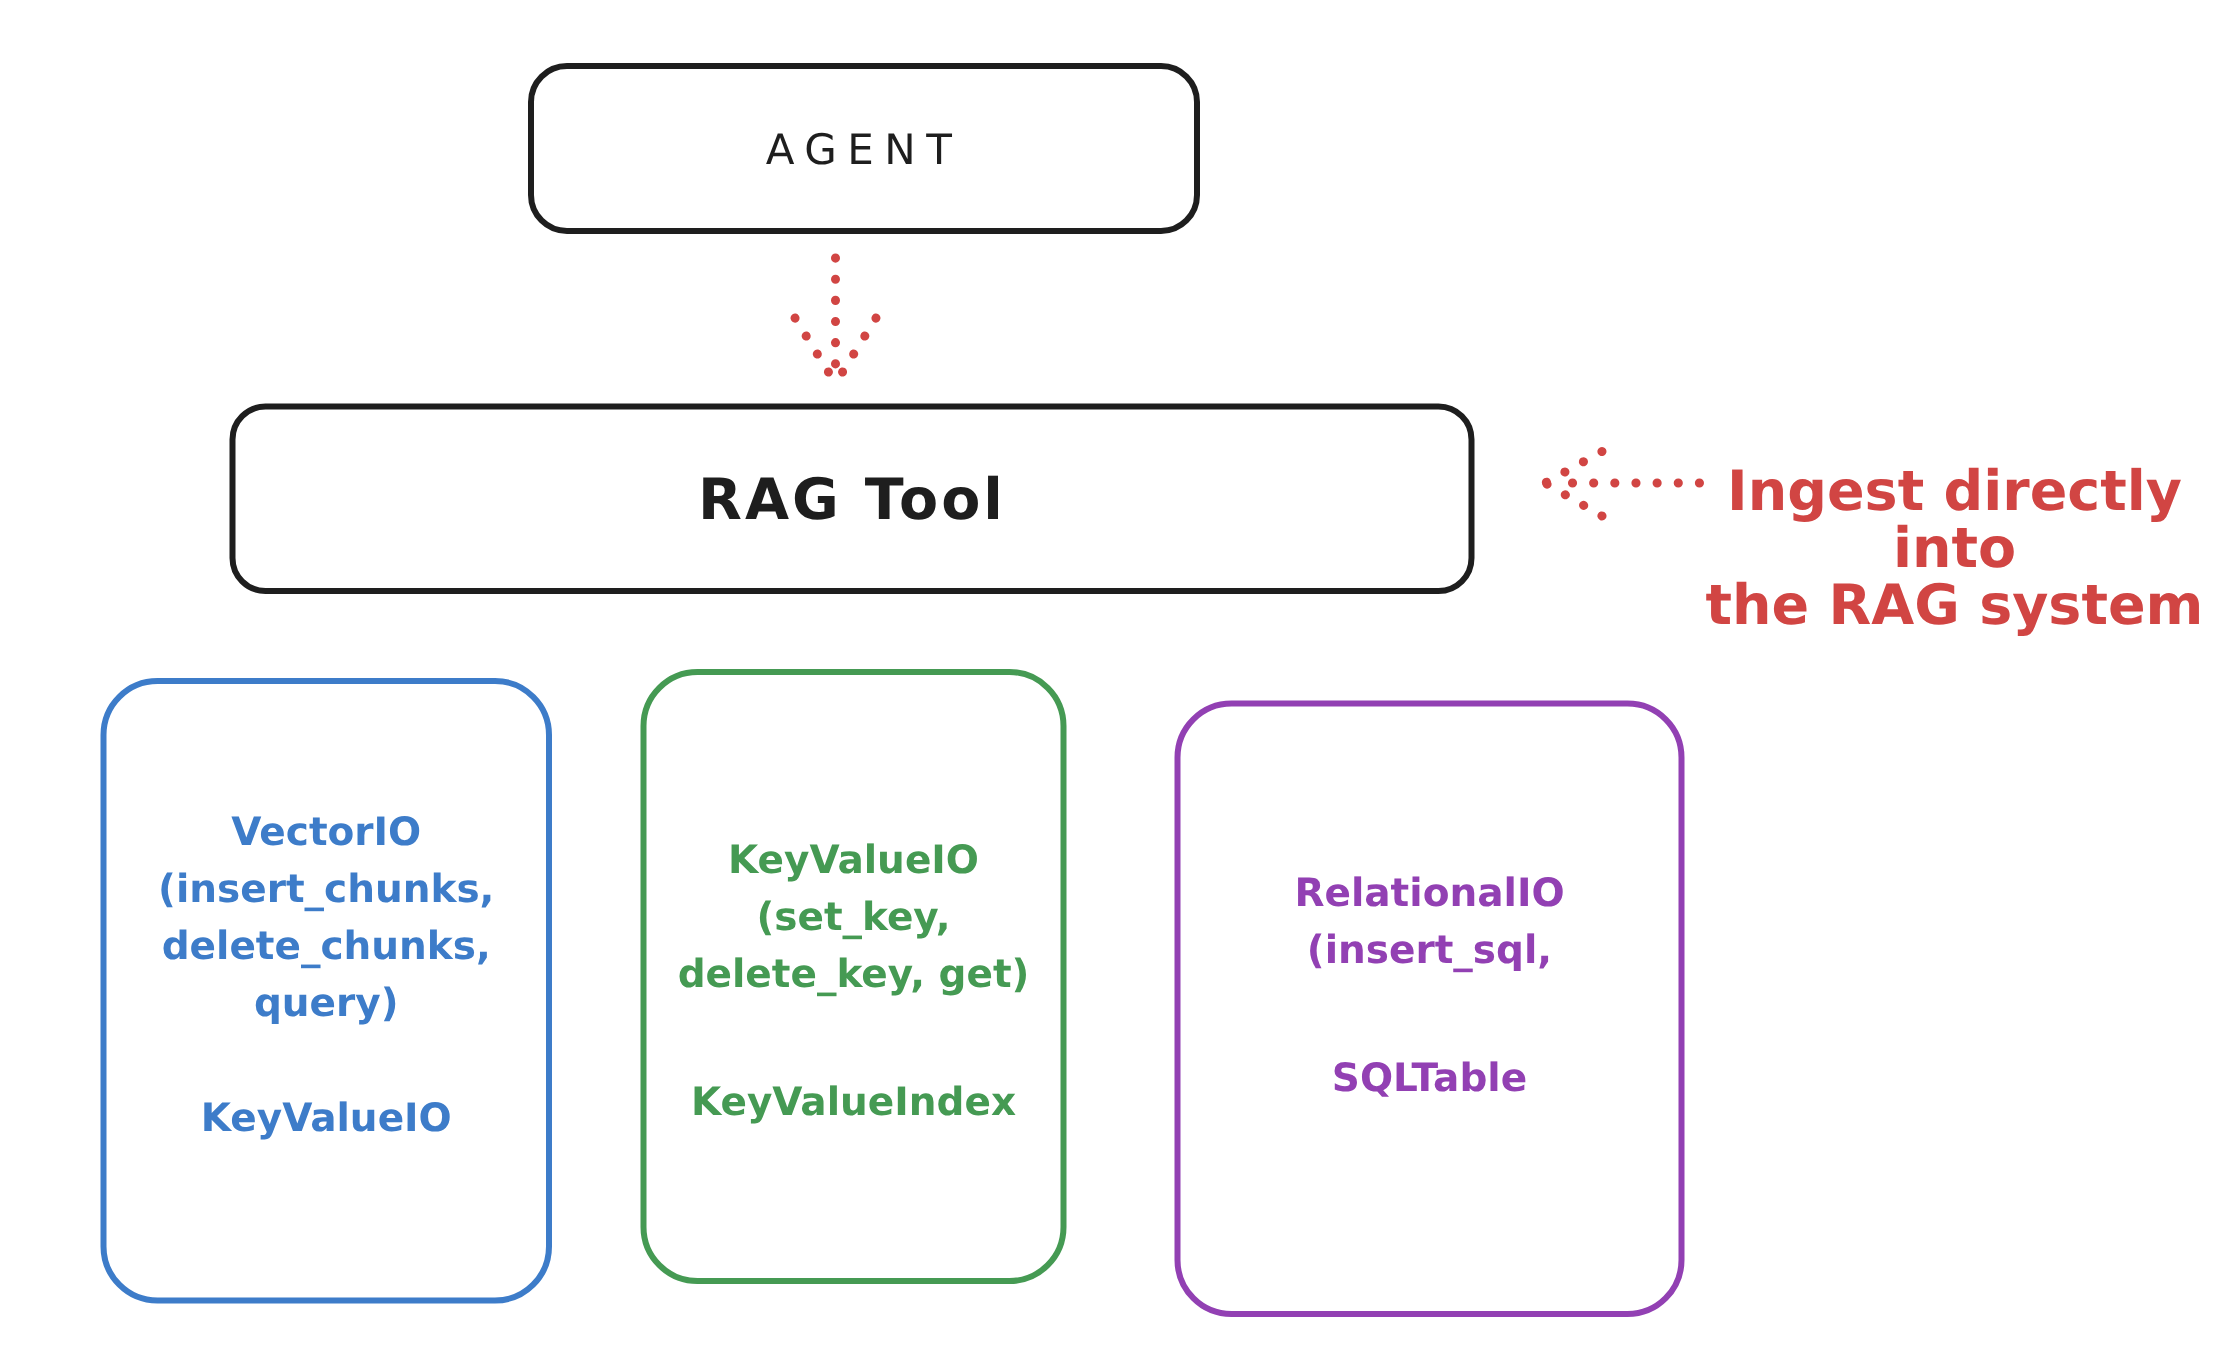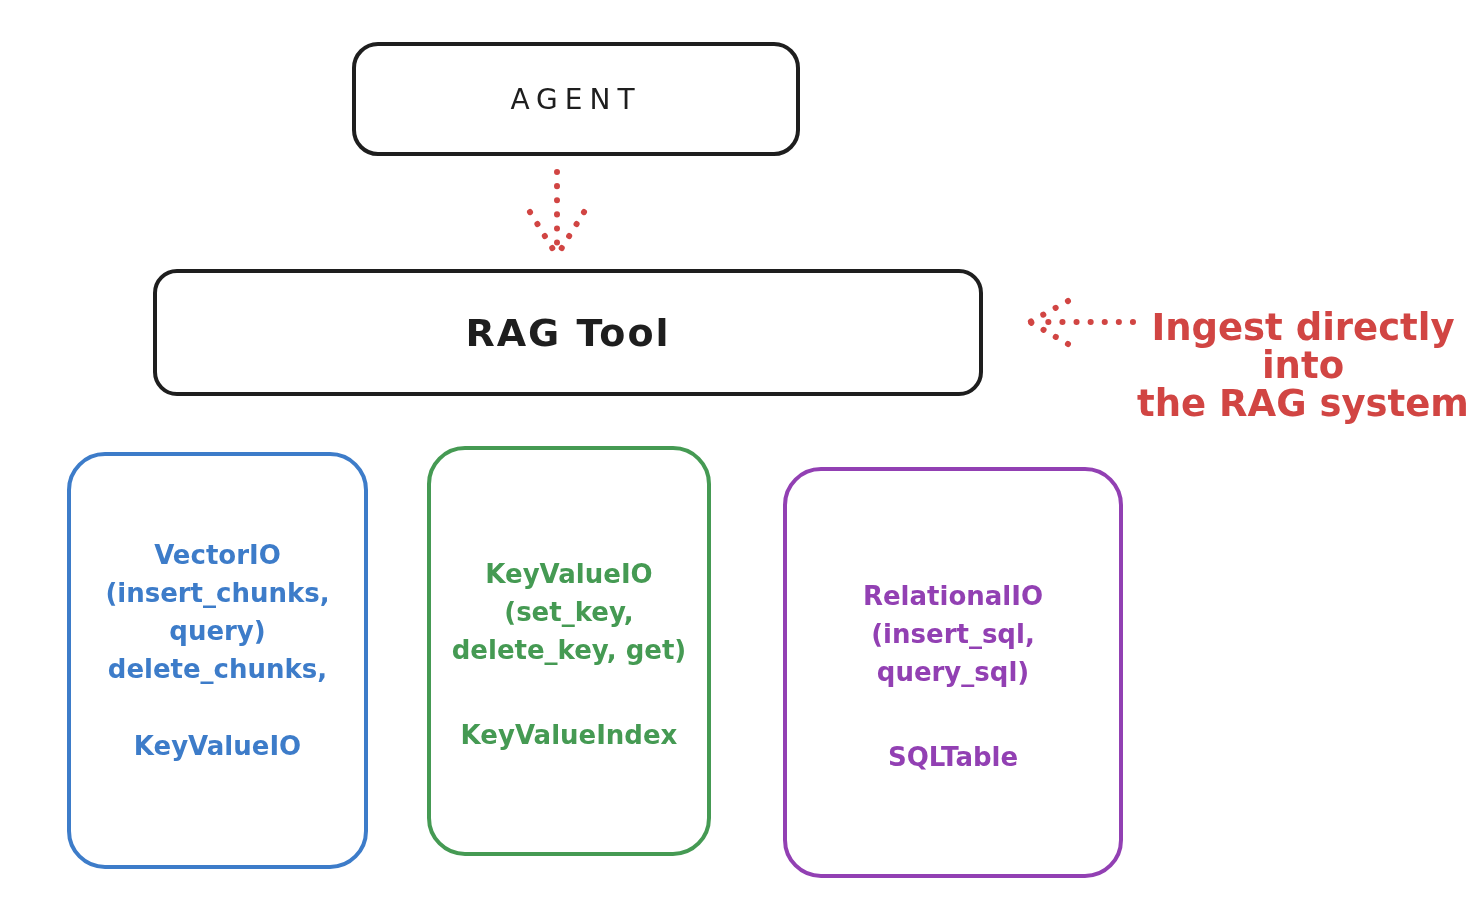--- a/index.html
+++ b/index.html
@@ -126,36 +126,35 @@
     <span>AGENT</span>
   </div>
 
   <div class="node black rag-box">
     <span>RAG Tool</span>
   </div>
 
   <div class="node store blue">
     <div>VectorIO</div>
     <div>(insert_chunks,</div>
+    <div>delete_chunks,</div>
     <div>query)</div>
-    <div>delete_chunks,</div>
     <div class="index-name-blue">KeyValueIO</div>
   </div>
 
   <div class="node store green">
     <div>KeyValueIO</div>
     <div>(set_key,</div>
     <div>delete_key, get)</div>
     <div class="index-name-green">KeyValueIndex</div>
   </div>
 
   <div class="node store purple">
     <div>RelationalIO</div>
     <div>(insert_sql,</div>
-    <div>query_sql)</div>
     <div class="index-name-purple">SQLTable</div>
   </div>
 
   <div class="ingest-note">
     <div>Ingest directly into</div>
     <div>the RAG system</div>
   </div>
 
 </div>
 

